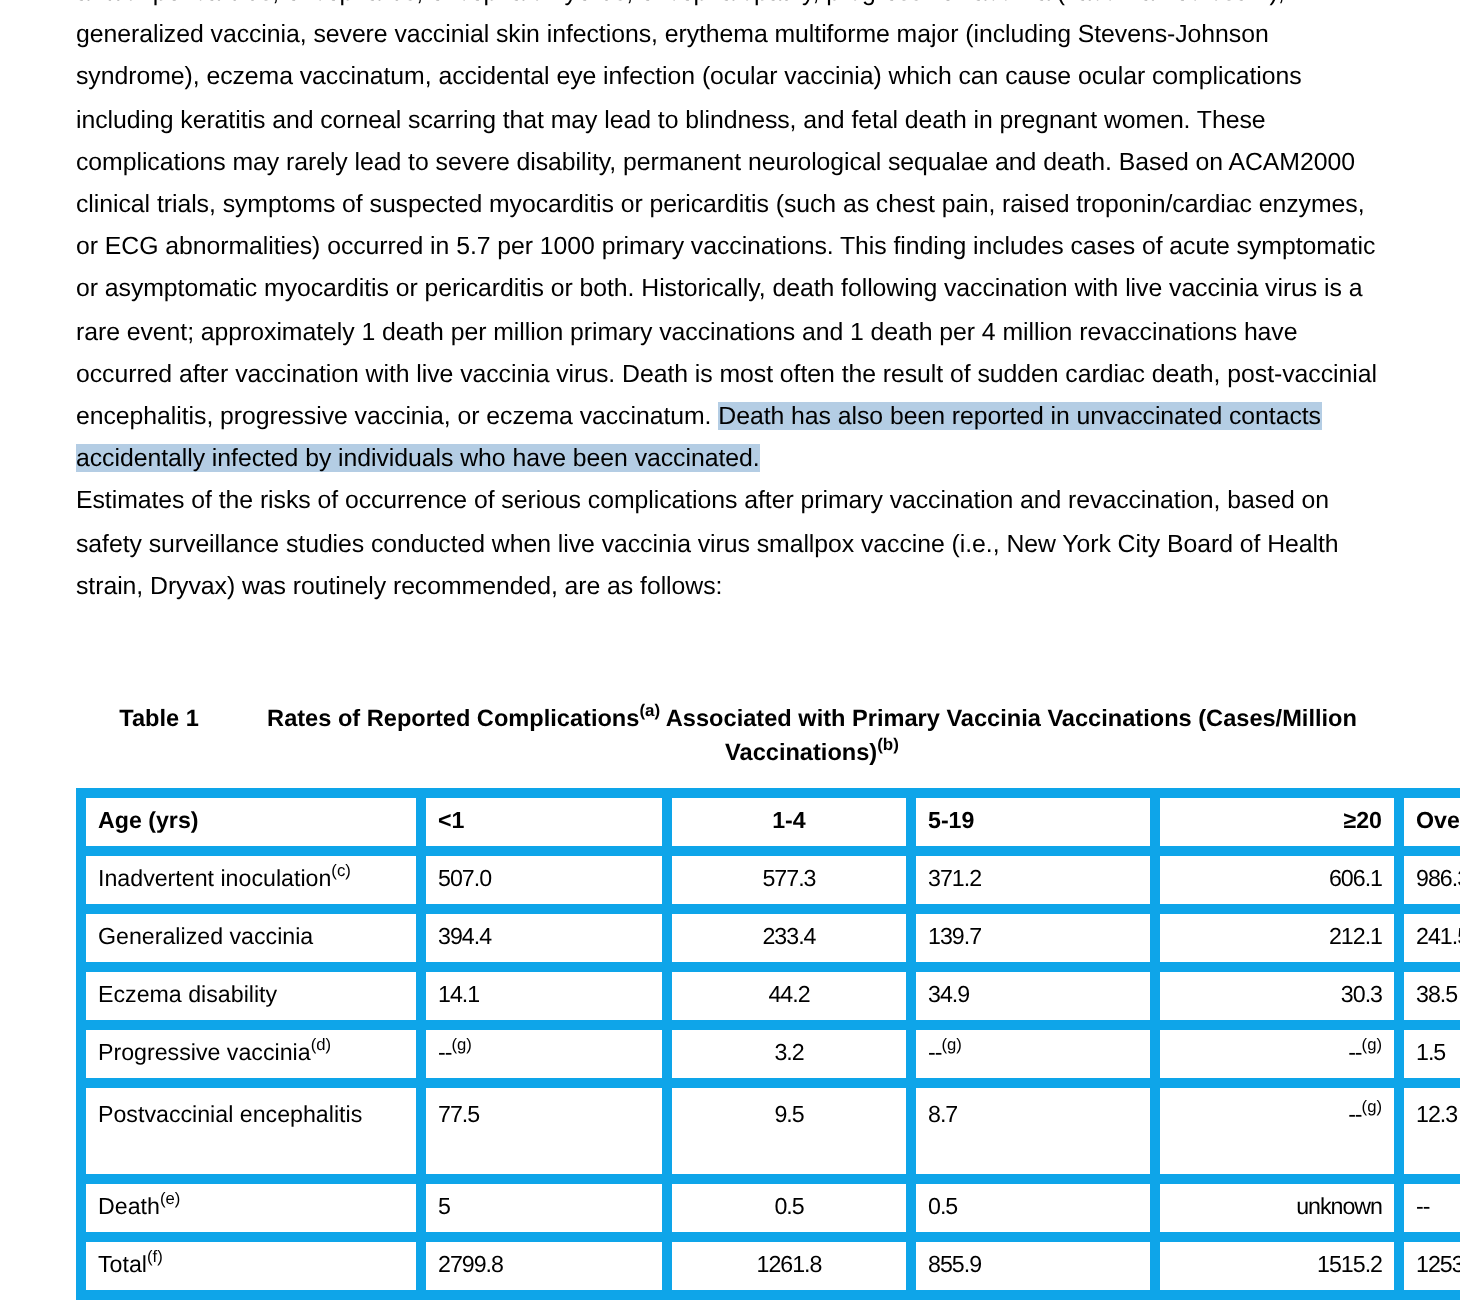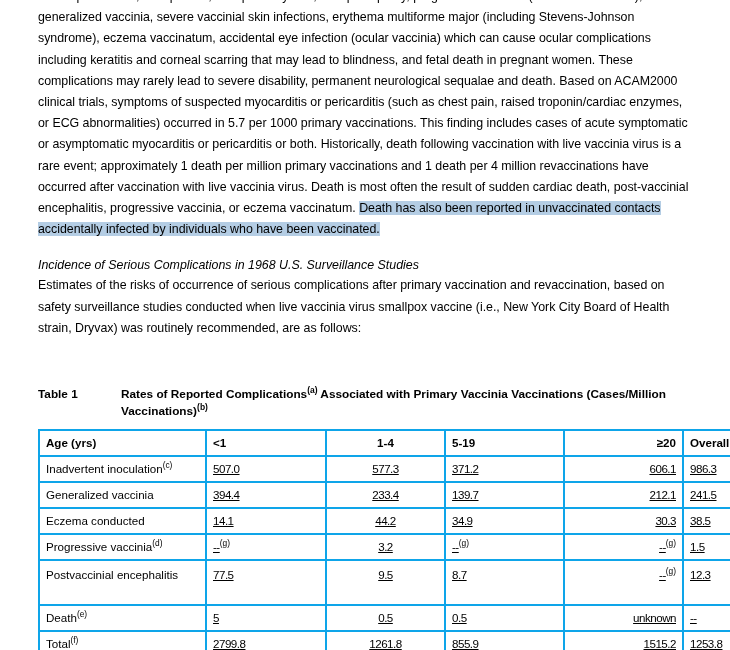--- a/index.html
+++ b/index.html
@@ -49,38 +49,40 @@
     margin-top: 47px;
     font-size: 11.8px;
     font-weight: bold;
     line-height: 16.5px;
     display: flex;
     align-items: flex-start;
   }
   .table-caption .tc-label {
     width: 83px;
     flex: 0 0 83px;
+    text-align: center;
   }
   .table-caption .tc-text {
     flex: 1 1 auto;
+    text-align: center;
   }
   sup {
     font-size: 0.72em;
     vertical-align: super;
     line-height: 0;
   }
   table.data-table {
     margin-top: 10px;
     border-collapse: collapse;
     width: 653px;
     table-layout: fixed;
     font-size: 11.6px;
   }
   table.data-table td {
-    border: 2px solid #0ea5e9;
+    border: 5px solid #0ea5e9;
     padding: 3px 6px 4px 6px;
     vertical-align: middle;
     line-height: 15.5px;
     height: 17px;
   }
   table.data-table tr.header-row td {
     font-weight: bold;
   }
   table.data-table td.c0 { width: 153px; }
   table.data-table td.c1 { width: 106px; }
@@ -95,32 +97,30 @@
   .footnotes {
     margin-top: 4px;
     font-size: 11.4px;
     line-height: 16.4px;
   }
   .footnotes div {
     white-space: nowrap;
   }
   .dash-cell {
     letter-spacing: -0.5px;
-    text-decoration: underline;
   }
 </style>
 </head>
 <body>
 
 <div class="page">
   <div class="content">
 
     <p class="body-text"><span>and/or pericarditis, encephalitis, encephalomyelitis, encephalopathy, progressive vaccinia (vaccinia necrosum), generalized vaccinia, severe vaccinial skin infections, erythema multiforme major (including Stevens-Johnson syndrome), eczema vaccinatum, accidental eye infection (ocular vaccinia) which can cause ocular complications including keratitis and corneal scarring that may lead to blindness, and fetal death in pregnant women. These complications may rarely lead to severe disability, permanent neurological sequalae and death. Based on ACAM2000 clinical trials, symptoms of suspected myocarditis or pericarditis (such as chest pain, raised troponin/cardiac enzymes, or ECG abnormalities) occurred in 5.7 per 1000 primary vaccinations.  This finding includes cases of acute symptomatic or asymptomatic myocarditis or pericarditis or both. Historically, death following vaccination with live vaccinia virus is a rare event; approximately 1 death per million primary vaccinations and 1 death per 4 million revaccinations have occurred after vaccination with live vaccinia virus. Death is most often the result of sudden cardiac death, post-vaccinial encephalitis, progressive vaccinia, or eczema vaccinatum. </span><span class="hl">Death has also been reported in unvaccinated contacts accidentally infected by individuals who have been vaccinated.</span></p>
 
-    <h3 class="section-heading">Incidence of Serious Complications in 1968 U.S. Surveillance Studies</h3>
 
     <p class="body-text">Estimates of the risks of occurrence of serious complications after primary vaccination and revaccination, based on safety surveillance studies conducted when live vaccinia virus smallpox vaccine (i.e., New York City Board of Health strain, Dryvax) was routinely recommended, are as follows:</p>
 
     <div class="table-caption">
       <span class="tc-label">Table 1</span>
       <span class="tc-text"><span>Rates of Reported Complications</span><sup>(a)</sup><span> Associated with Primary Vaccinia Vaccinations (Cases/Million Vaccinations)</span><sup>(b)</sup></span>
     </div>
 
     <table class="data-table">
       <tbody>
@@ -145,21 +145,21 @@
         <tr>
           <td class="c0"><span>Generalized vaccinia</span><sup></sup></td>
           <td class="c1"><span class="dash-cell">394.4</span><sup></sup></td>
           <td class="c2"><span class="dash-cell">233.4</span><sup></sup></td>
           <td class="c3"><span class="dash-cell">139.7</span><sup></sup></td>
           <td class="c4"><span class="dash-cell">212.1</span><sup></sup></td>
           <td class="c5"><span class="dash-cell">241.5</span><sup></sup></td>
         </tr>
 
         <tr>
-          <td class="c0"><span>Eczema conducted</span><sup></sup></td>
+          <td class="c0"><span>Eczema disability</span><sup></sup></td>
           <td class="c1"><span class="dash-cell">14.1</span><sup></sup></td>
           <td class="c2"><span class="dash-cell">44.2</span><sup></sup></td>
           <td class="c3"><span class="dash-cell">34.9</span><sup></sup></td>
           <td class="c4"><span class="dash-cell">30.3</span><sup></sup></td>
           <td class="c5"><span class="dash-cell">38.5</span><sup></sup></td>
         </tr>
 
         <tr>
           <td class="c0"><span>Progressive vaccinia</span><sup>(d)</sup></td>
           <td class="c1"><span class="dash-cell">--</span><sup>(g)</sup></td>

